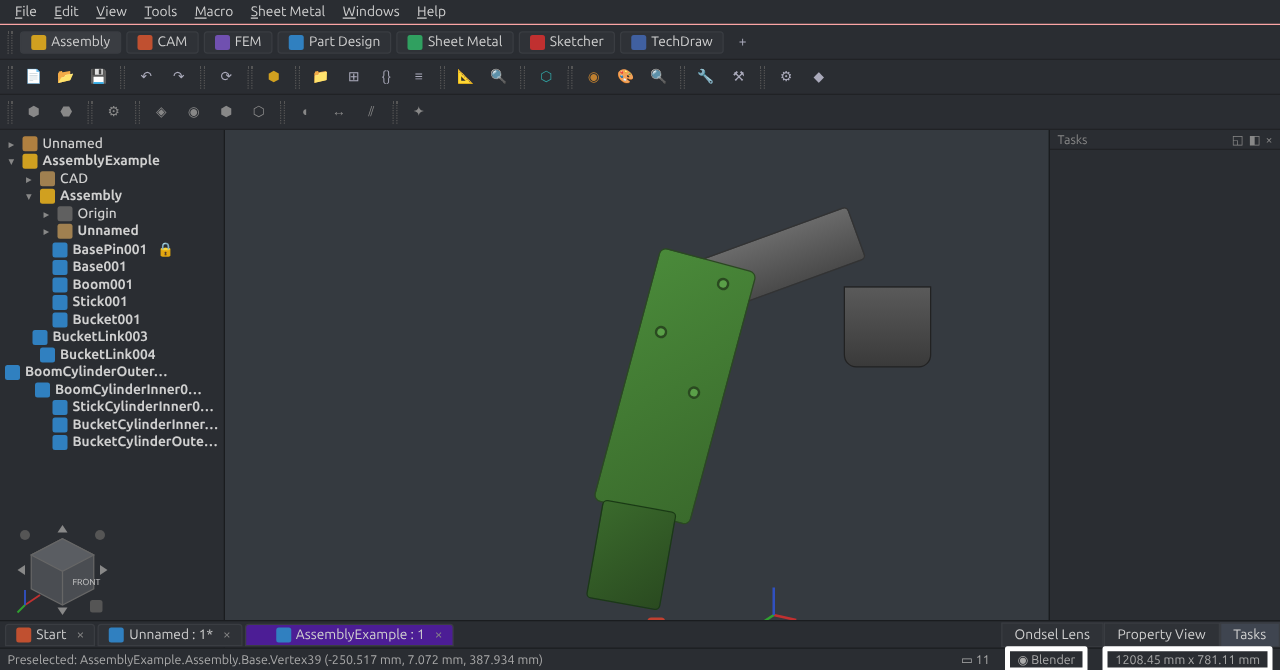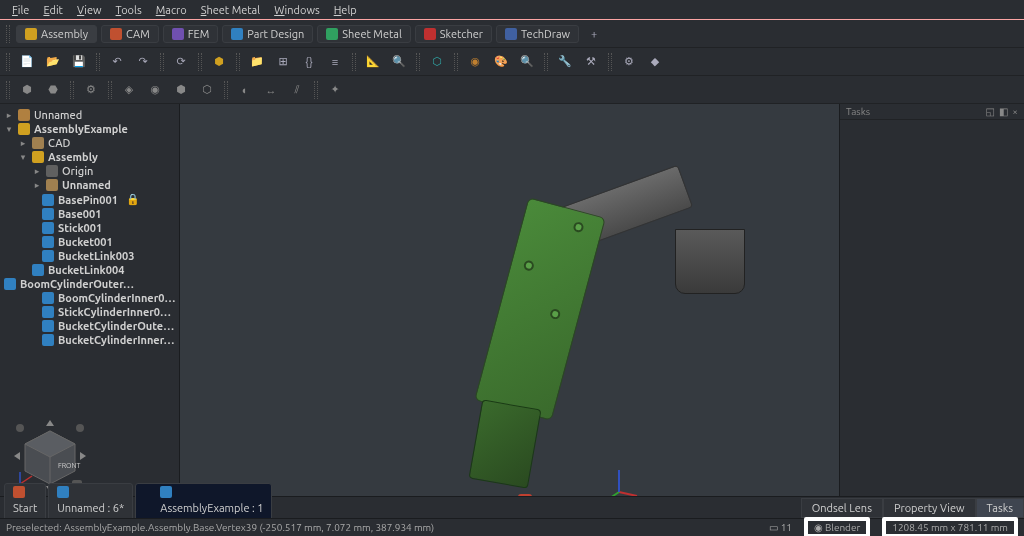--- a/index.html
+++ b/index.html
@@ -18,22 +18,22 @@
   .tree-item { display: flex; align-items: center; gap: 4px; padding: 1px 4px; cursor: pointer; white-space: nowrap; overflow: hidden; text-overflow: ellipsis; font-size: 11px; font-weight: 500; }
   .tree-caret { width: 10px; color: #888; font-size: 9px; text-align: center; }
   .tree-icon { width: 12px; height: 12px; display: inline-block; border-radius: 2px; flex-shrink: 0; }
   .viewport { flex: 1; background: #353a40; position: relative; }
   .task-panel { width: 185px; background: #2a2d32; border-left: 1px solid #1a1c1f; position: relative; }
   .task-header { display: flex; justify-content: space-between; align-items: center; padding: 2px 6px; font-size: 10px; color: #888; border-bottom: 1px solid #202225; }
   .task-header .winctl { display: flex; gap: 4px; }
   .navcube { position: absolute; left: 10px; bottom: 40px; width: 80px; height: 80px; }
   .axis-triad { position: absolute; right: 200px; bottom: 50px; width: 40px; height: 40px; }
   .doc-tabs { position: absolute; bottom: 18px; left: 0; right: 0; height: 22px; display: flex; align-items: center; background: #2a2d32; border-top: 1px solid #1a1c1f; padding: 0 4px; gap: 2px; }
-  .doc-tab { display: flex; align-items: flex-start; gap: 4px; padding: 2px 8px; border: 1px solid #3a3d42; border-radius: 3px 3px 0 0; background: #2f3237; cursor: pointer; font-size: 11px; flex-direction: column; }
-  .doc-tab.active { background: #0f172a; padding-left: 24px; }
+  .doc-tab { display: flex; align-items: flex-end; gap: 4px; padding: 2px 8px; border: 1px solid #3a3d42; border-radius: 3px 3px 0 0; background: #2f3237; cursor: pointer; font-size: 11px; }
+  .doc-tab.active { background: #4c1d95; padding-left: 24px; }
   .doc-tab .close { color: #888; margin-left: 4px; }
   .right-tabs { position: absolute; bottom: 18px; right: 0; display: flex; gap: 0; }
   .right-tab { padding: 3px 10px; background: #2f3237; border: 1px solid #3a3d42; font-size: 11px; cursor: pointer; }
   .right-tab.active { background: #3f4550; }
   .statusbar { position: absolute; bottom: 0; left: 0; right: 0; height: 18px; display: flex; align-items: center; justify-content: space-between; padding: 0 6px; background: #2a2d32; border-top: 1px solid #1a1c1f; font-size: 10px; color: #aaa; }
   .status-right { display: flex; gap: 12px; align-items: center; }
   .status-box { border: 4px solid #ffffff; padding: 1px 6px; border-radius: 2px; }
   
   .model { position: absolute; left: 320px; top: 100px; }
   .boom { position: absolute; width: 80px; height: 210px; background: linear-gradient(135deg,#4a8a3a,#3a6a2c); transform: rotate(15deg); border: 1px solid #2a4a20; border-radius: 6px; }
@@ -180,53 +180,57 @@
         <span class="tree-icon" style="background:#3080c0"></span>
         <b>BasePin001</b>
         <span style="margin-left:4px;color:#d0a020">🔒</span>
       </div>
     <div class="tree-item" style="padding-left:42px">
         <span class="tree-icon" style="background:#3080c0"></span>
         <b>Base001</b>
       </div>
     <div class="tree-item" style="padding-left:42px">
         <span class="tree-icon" style="background:#3080c0"></span>
+        <b>Boom001</b>
+      </div>
+    <div class="tree-item" style="padding-left:42px">
+        <span class="tree-icon" style="background:#3080c0"></span>
         <b>Stick001</b>
       </div>
     <div class="tree-item" style="padding-left:42px">
         <span class="tree-icon" style="background:#3080c0"></span>
         <b>Bucket001</b>
       </div>
-    <div class="tree-item" style="padding-left:42px">
+    <div class="tree-item" style="padding-left:26px">
         <span class="tree-icon" style="background:#3080c0"></span>
         <b>BucketLink003</b>
       </div>
     <div class="tree-item" style="padding-left:32px">
         <span class="tree-icon" style="background:#3080c0"></span>
         <b>BucketLink004</b>
       </div>
     <div class="tree-item" style="">
         <span class="tree-icon" style="background:#3080c0"></span>
         <b>BoomCylinderOuter…</b>
       </div>
-    <div class="tree-item" style="padding-left:42px">
+    <div class="tree-item" style="padding-left:28px">
         <span class="tree-icon" style="background:#3080c0"></span>
         <b>BoomCylinderInner0…</b>
       </div>
     <div class="tree-item" style="padding-left:42px">
         <span class="tree-icon" style="background:#3080c0"></span>
         <b>StickCylinderInner0…</b>
       </div>
     <div class="tree-item" style="padding-left:42px">
         <span class="tree-icon" style="background:#3080c0"></span>
+        <b>BucketCylinderInner…</b>
+      </div>
+    <div class="tree-item" style="padding-left:42px">
+        <span class="tree-icon" style="background:#3080c0"></span>
         <b>BucketCylinderOute…</b>
-      </div>
-    <div class="tree-item" style="padding-left:42px">
-        <span class="tree-icon" style="background:#3080c0"></span>
-        <b>BucketCylinderInner…</b>
       </div>
   </div>
 
   <div class="viewport">
     <div class="model">
       <div class="boom2"></div>
       <div class="bucket"></div>
       <div class="boom">
         <div class="hole" style="left:50px;top:10px"></div>
         <div class="hole" style="left:12px;top:60px"></div>
@@ -273,21 +277,21 @@
 </svg>
 
 <div class="doc-tabs">
   <div class="doc-tab">
       <span class="wb-icon" style="background:#c05030"></span>
       <span>Start</span>
       <span class="close">×</span>
     </div>
   <div class="doc-tab">
       <span class="wb-icon" style="background:#3080c0"></span>
-      <span>Unnamed : 6*</span>
+      <span>Unnamed : 1*</span>
       <span class="close">×</span>
     </div>
   <div class="doc-tab active">
       <span class="wb-icon" style="background:#3080c0"></span>
       <span>AssemblyExample : 1</span>
       <span class="close">×</span>
     </div>
 </div>
 
 <div class="right-tabs">

